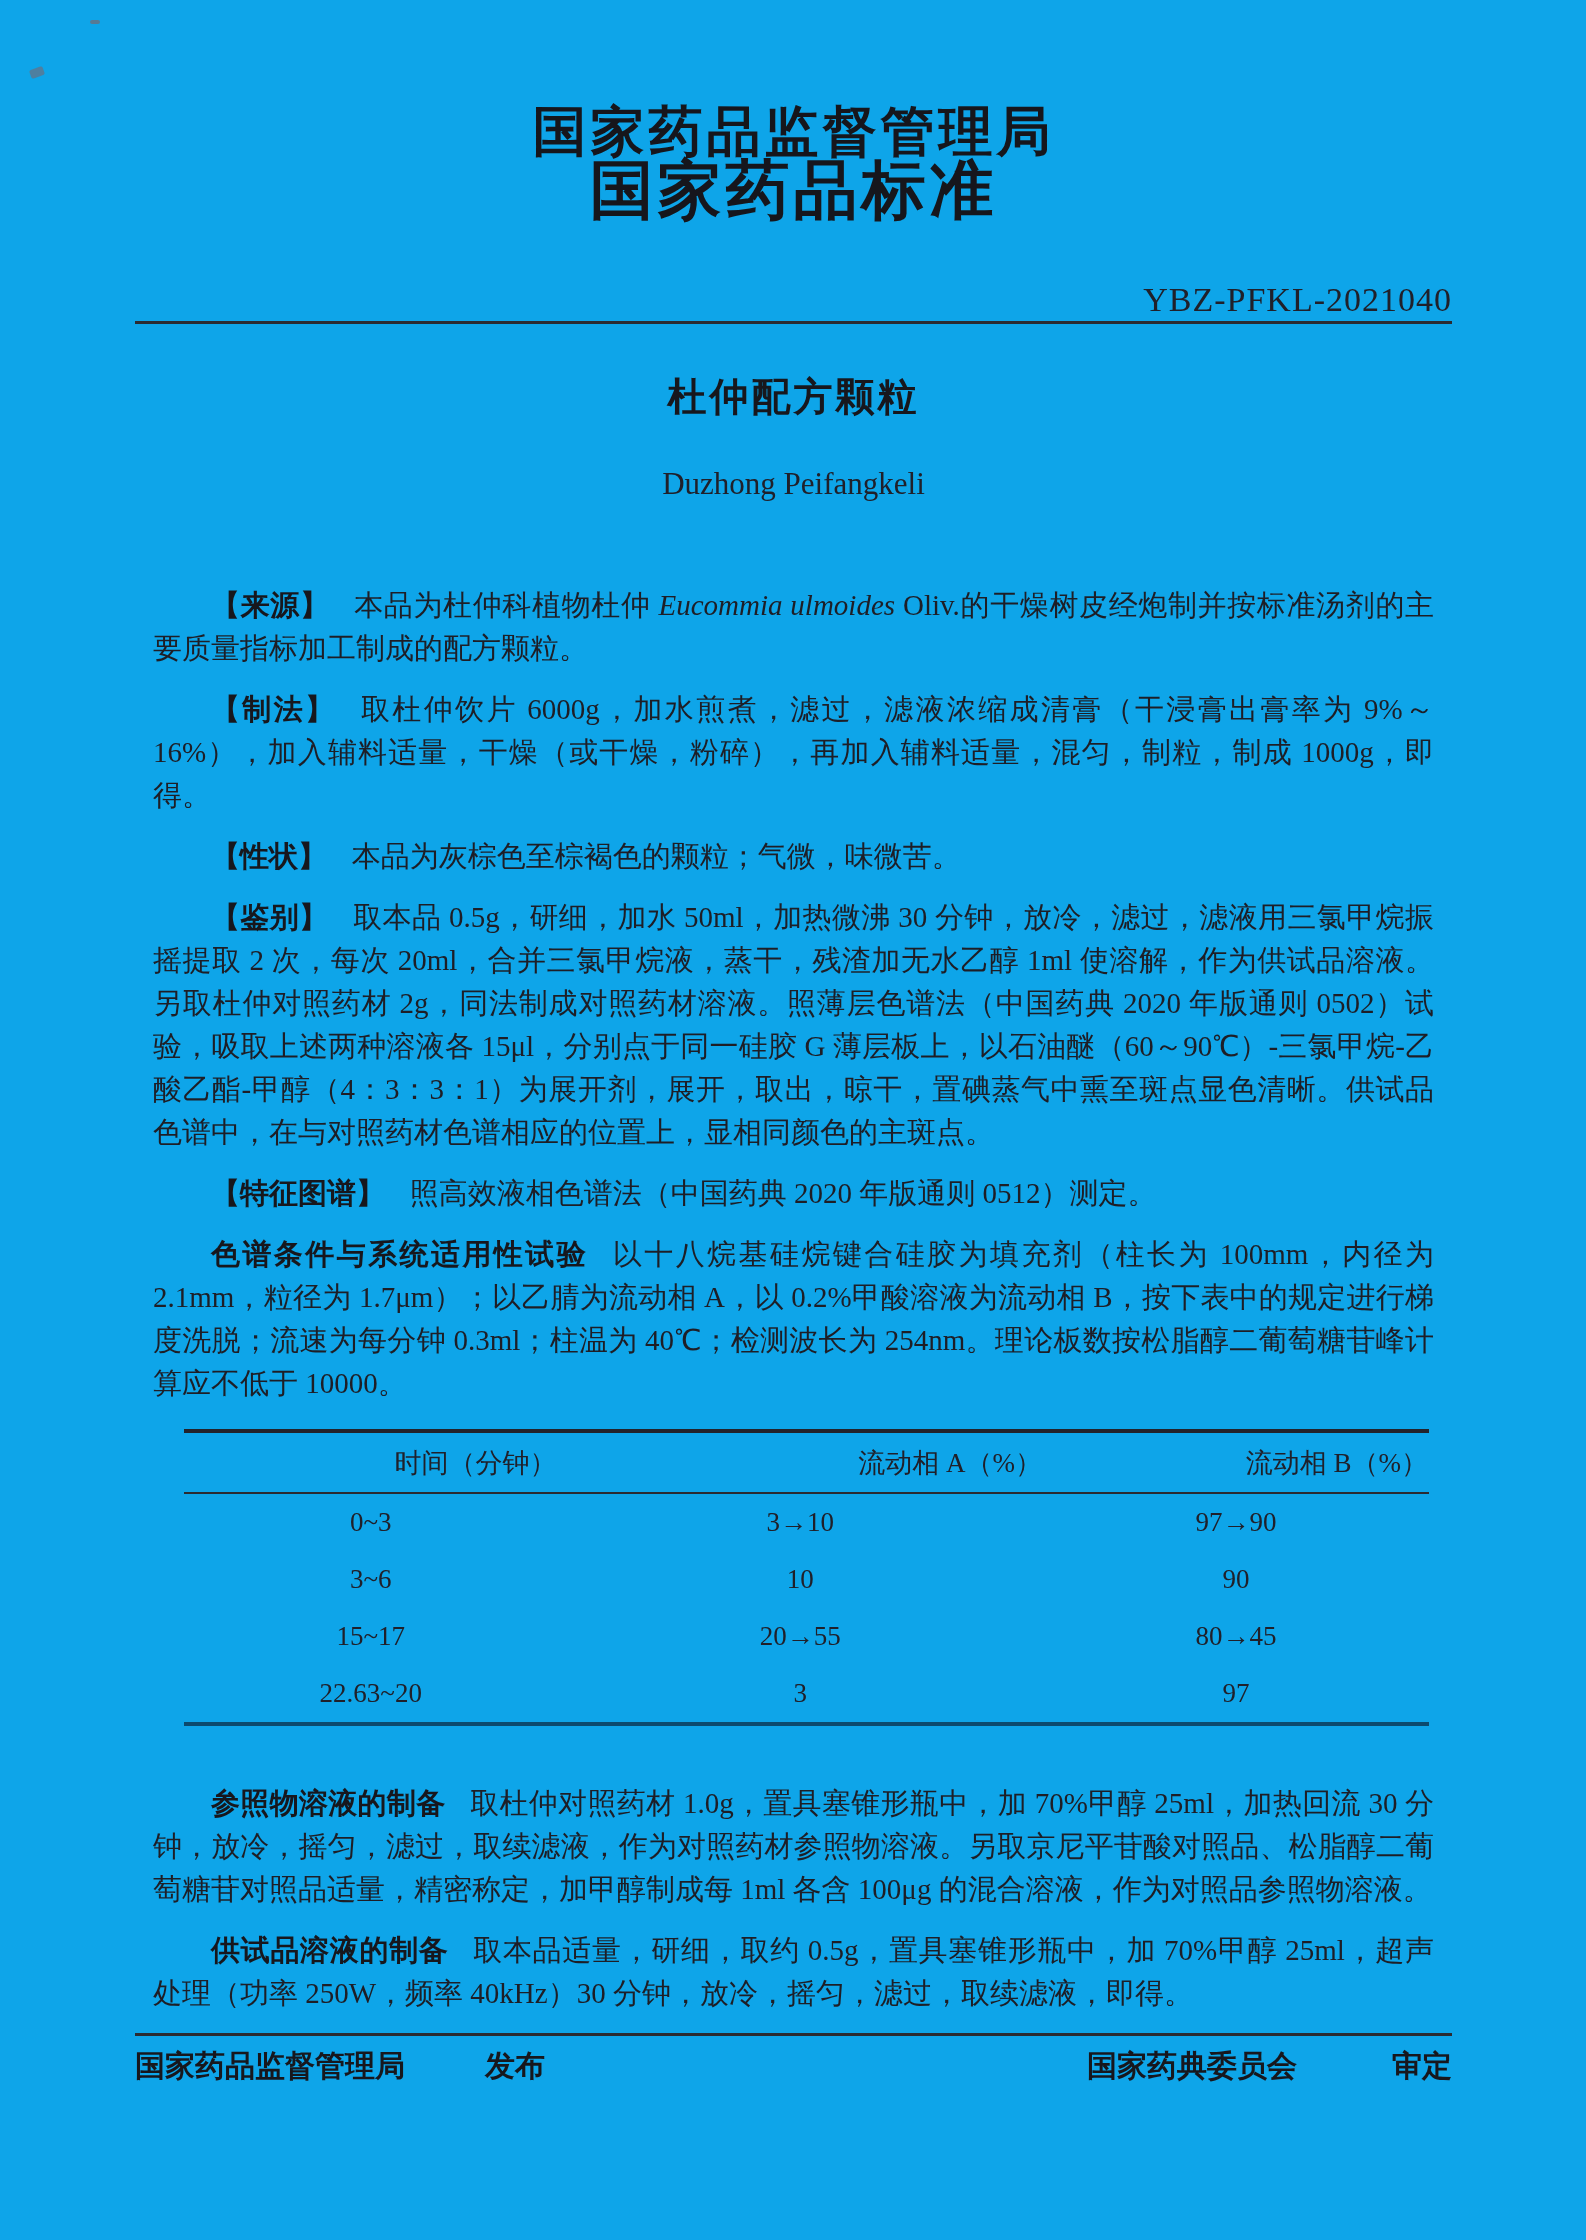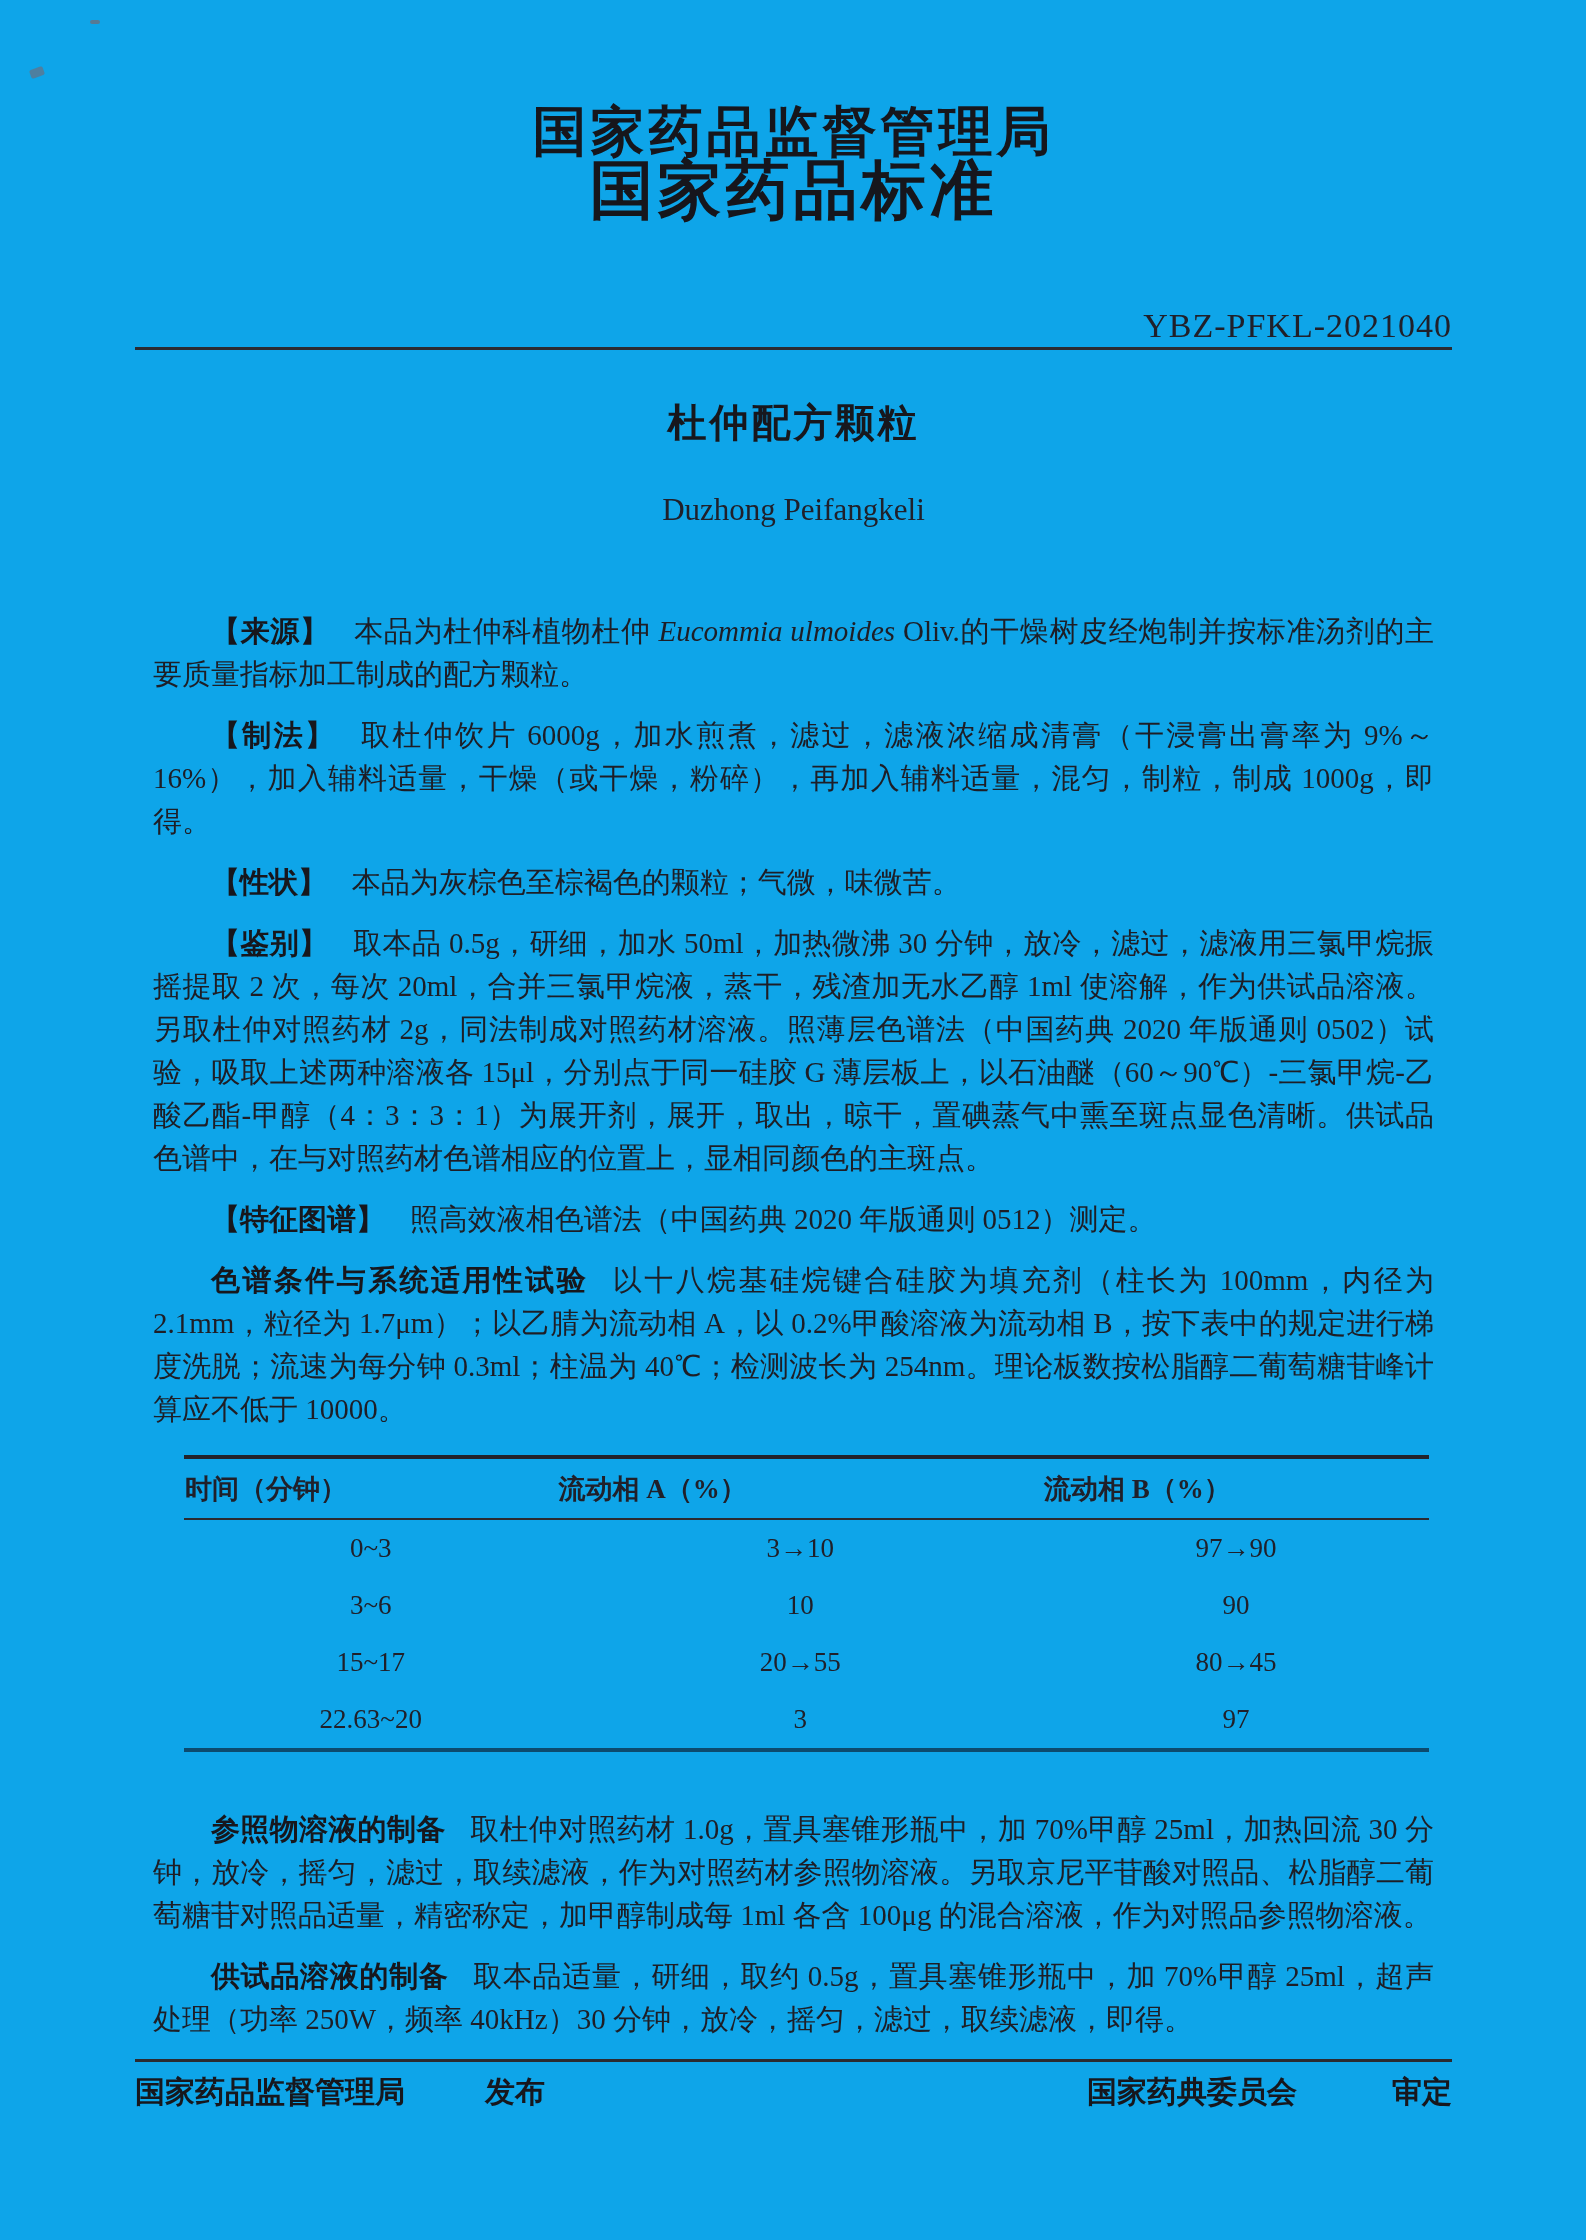--- a/index.html
+++ b/index.html
@@ -35,21 +35,21 @@
   .standard-title {
     text-align: center;
     font-family: "Liberation Sans", sans-serif;
     font-weight: 700;
     font-size: 64px;
     line-height: 59px;
     letter-spacing: 4px;
     color: #16161c;
   }
   .doc-number {
-    margin-top: 88px;
+    margin-top: 62px;
     text-align: right;
     font-size: 34px;
     line-height: 36px;
     letter-spacing: 1px;
     color: #20202a;
   }
   .header-rule {
     margin-top: 3px;
     border: none;
     border-top: 3px solid #2b2b31;
@@ -88,23 +88,23 @@
   .grad-table {
     width: 1245px;
     margin: 24px 0 0 49px;
     border-collapse: collapse;
     font-size: 27px;
     color: #20202a;
   }
   .grad-table thead tr { border-top: 4px solid #23232b; border-bottom: 2px solid #2b2b31; }
   .grad-table tbody { border-bottom: 4px solid #0c4a6e; }
   .grad-table th {
-    font-weight: 700;
+    font-weight: 400;
     height: 57px;
-    text-align: left;
+    text-align: right;
     vertical-align: middle;
   }
   .grad-table td {
     height: 55px;
     text-align: center;
     vertical-align: middle;
   }
   .col-time { width: 30%; }
   .col-a { width: 39%; }
   .col-b { width: 31%; }

